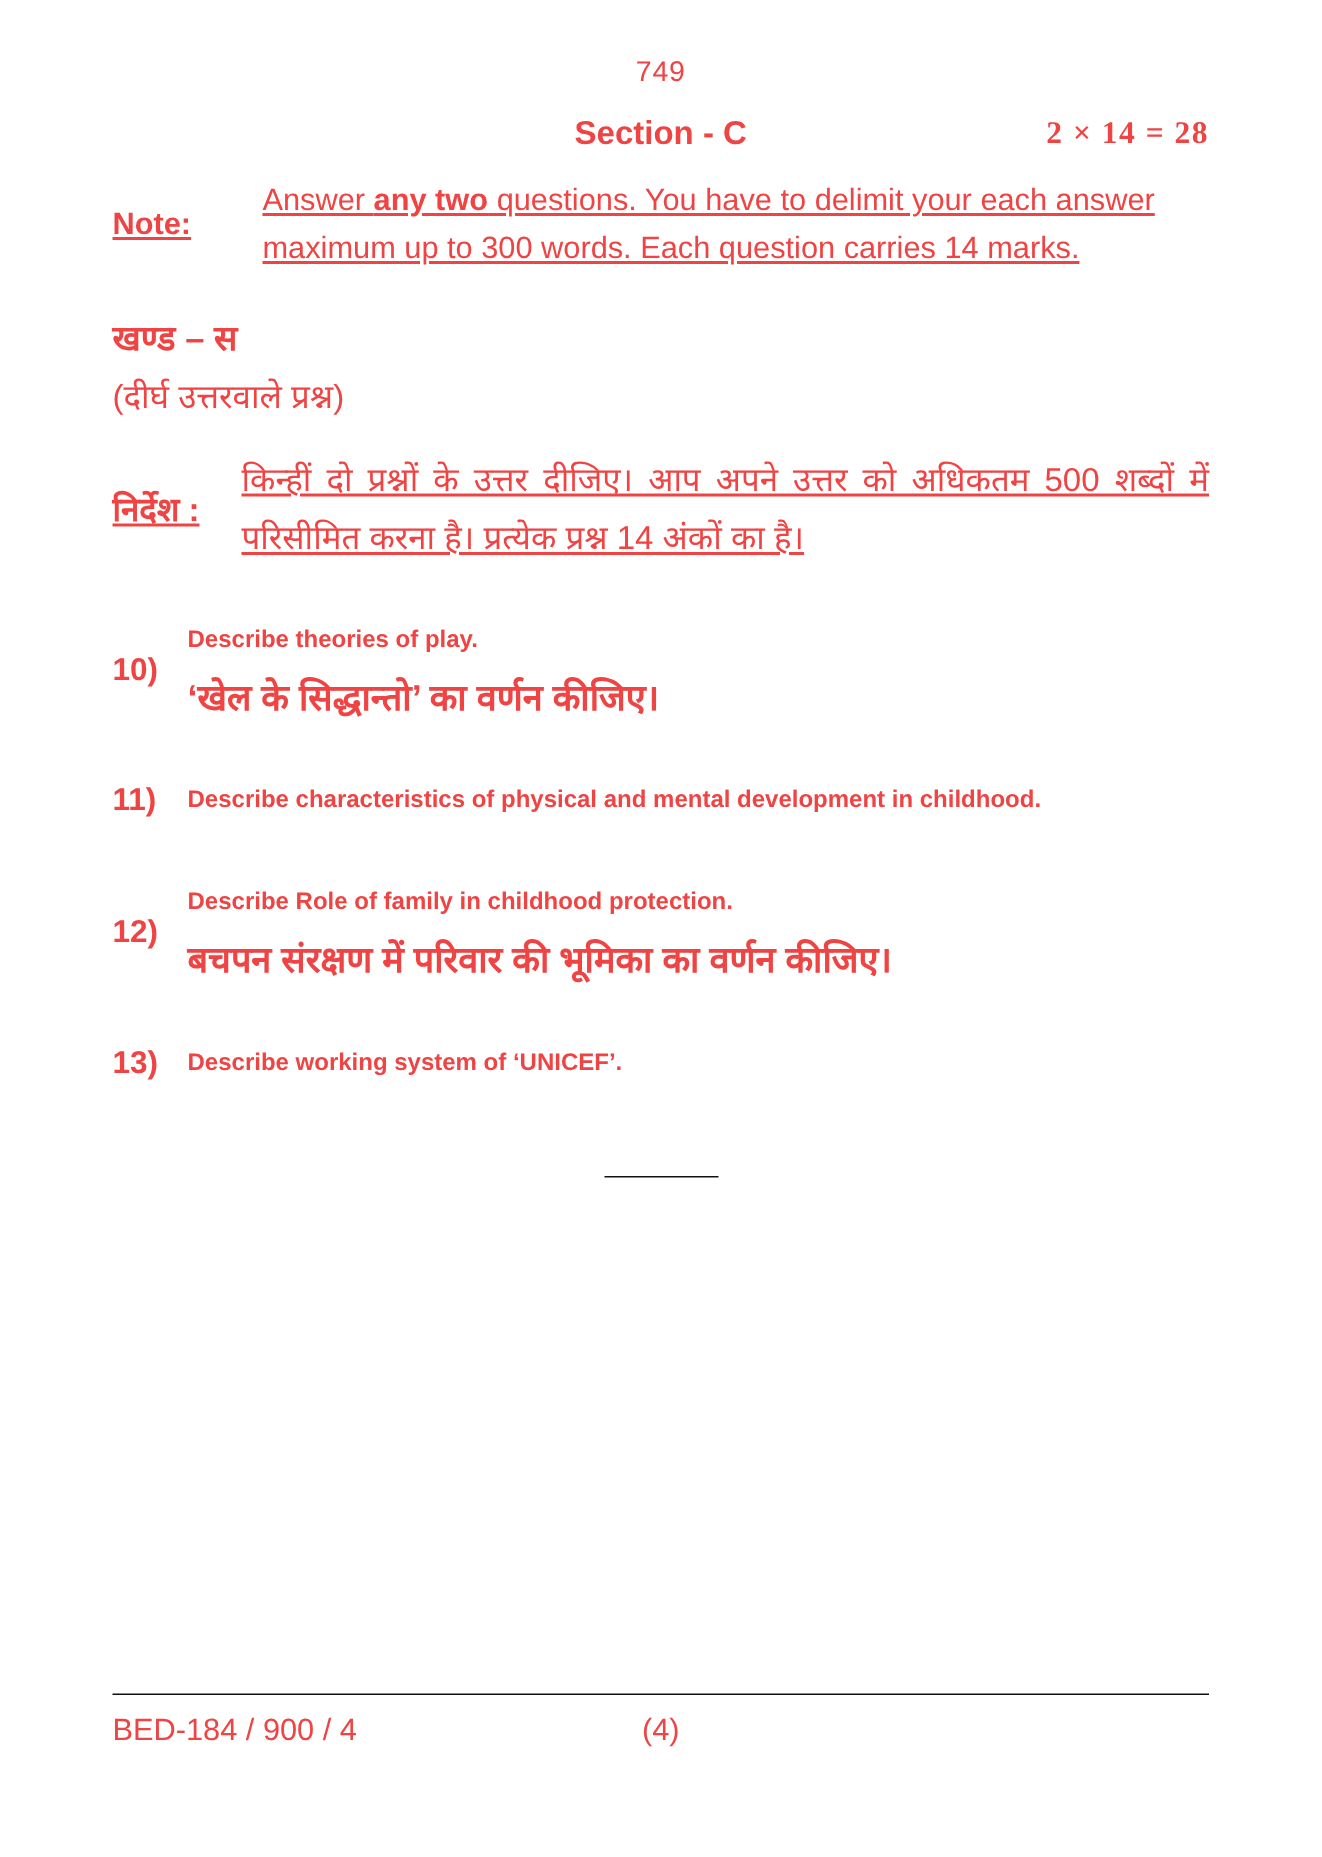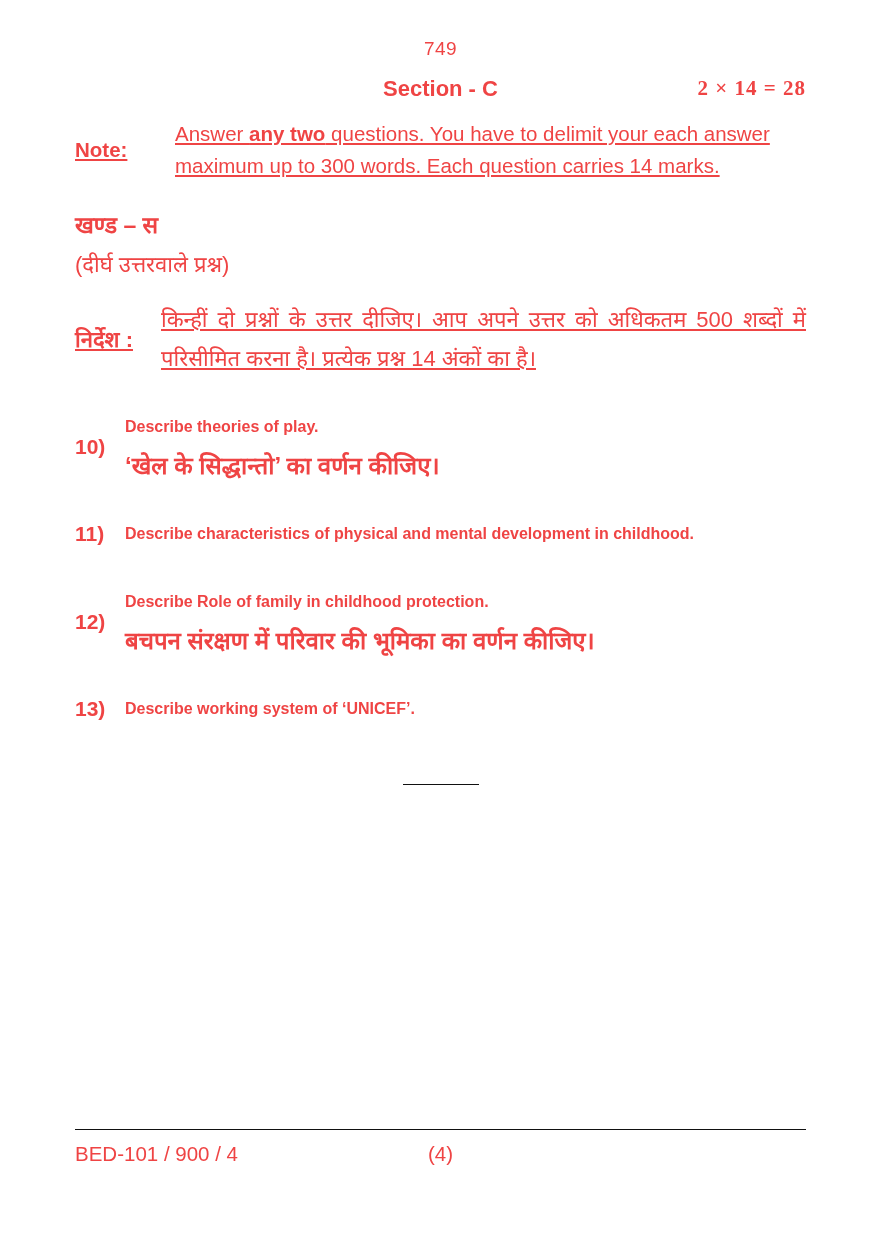--- a/index.html
+++ b/index.html
@@ -197,18 +197,18 @@
     <div class="q-body">
       <p class="q-en">Describe working system of ‘UNICEF’.</p>
     </div>
   </div>
 
   <div class="end-rule"></div>
 
   <div class="footer">
     <hr class="footer-rule">
     <div class="footer-text">
-      <span class="footer-left">BED-101 / 900 / 4</span>
+      <span class="footer-left">BED-184 / 900 / 4</span>
       <span class="footer-center">(4)</span>
     </div>
   </div>
 
 </div>
 
 </body></html>

